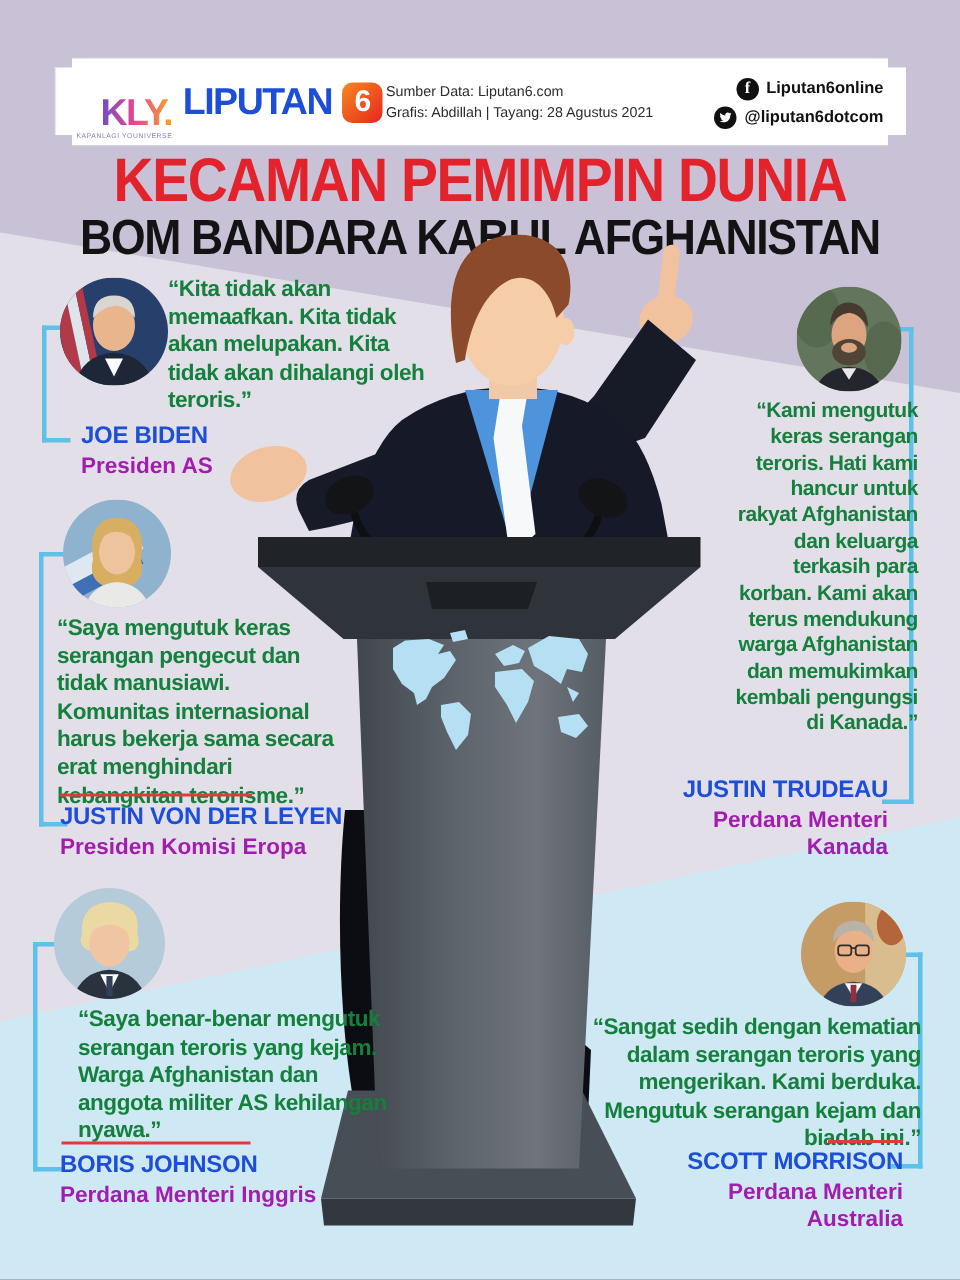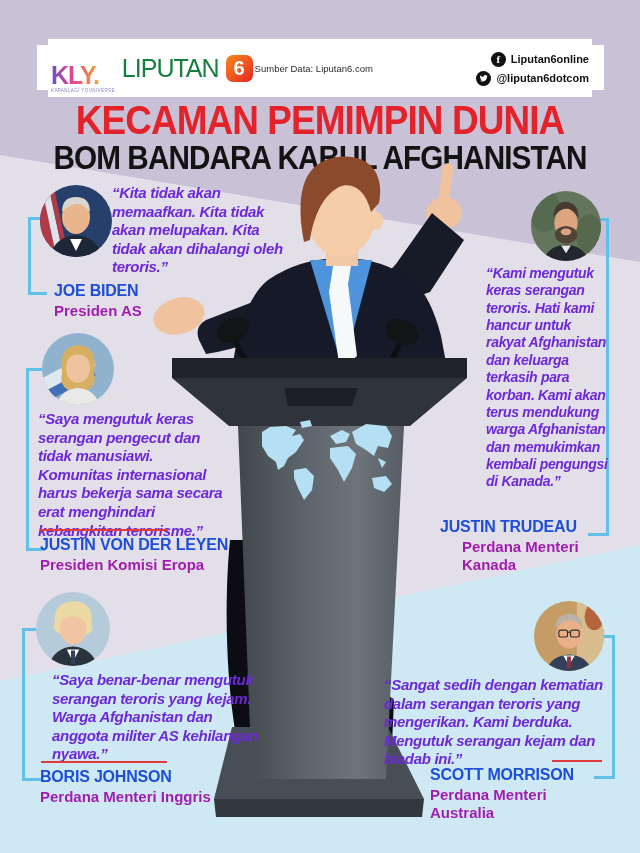--- a/index.html
+++ b/index.html
@@ -8,70 +8,71 @@
   
   .bg-top{position:absolute;left:0;top:0;width:640px;height:300px;background:#c9c2d7;
           clip-path:polygon(0 0,640px 0,640px 262px,0 155px);}
   .bg-bottom{position:absolute;left:0;top:0;width:640px;height:853px;background:#cfe9f4;
           clip-path:polygon(0 681px,640px 545px,640px 853px,0 853px);}
   
   .card{position:absolute;left:36px;top:38px;width:568px;height:59px;background:#ffffff;
         border:1px solid #cfcadb;display:flex;align-items:center;
         clip-path:polygon(12px 0,556px 0,556px 7px,568px 7px,568px 52px,556px 52px,556px 59px,12px 59px,12px 52px,0 52px,0 7px,12px 7px);}
   .logowrap{display:flex;align-items:center;gap:7px;padding-left:14px;}
-  .kly{display:flex;flex-direction:column;align-items:flex-start;line-height:1;margin-top:20px;}
+  .kly{display:flex;flex-direction:column;align-items:flex-end;line-height:1;margin-top:20px;}
   .kly-letters{font-size:25px;font-weight:800;letter-spacing:-1px;
         background:linear-gradient(90deg,#6b4fc8,#e84393 45%,#f5a623);
         -webkit-background-clip:text;background-clip:text;color:transparent;}
   .kly-tag{font-size:4.5px;color:#8a7fc0;letter-spacing:.4px;margin-top:1px;}
-  .brand{font-size:25px;font-weight:400;letter-spacing:-1px;color:#15803d;}
+  .brand{font-size:25px;font-weight:700;letter-spacing:-1px;color:#1d4ed8;}
   .six{width:27px;height:27px;border-radius:7px;background:linear-gradient(135deg,#f58a1f,#e8251f);
        color:#fff;font-size:20px;font-weight:800;display:flex;align-items:center;justify-content:center;}
   .credits{font-size:9.5px;line-height:1.38;color:#2c2c2c;margin-left:2px;font-weight:500;}
   .social{margin-left:auto;margin-right:16px;display:flex;flex-direction:column;gap:4px;align-items:flex-end;}
   .socrow{display:flex;align-items:center;gap:5px;font-size:11px;font-weight:700;color:#111;}
   .circ{width:15px;height:15px;border-radius:50%;background:#111;color:#fff;display:flex;
         align-items:center;justify-content:center;font-size:11px;font-weight:700;
         font-family:"Liberation Serif",serif;}
   
   .t1{position:absolute;left:0;top:97px;width:640px;text-align:center;color:#e2232b;
       font-size:41px;font-weight:800;letter-spacing:-1px;transform:scaleX(.9);white-space:nowrap;}
   .t2{position:absolute;left:0;top:139px;width:640px;text-align:center;color:#131313;
       font-size:33px;font-weight:800;letter-spacing:-1px;transform:scaleX(.9);white-space:nowrap;}
   
   .photo{position:absolute;border-radius:50%;overflow:hidden;}
   .photo svg{display:block;width:100%;height:100%;}
-  .quote{position:absolute;margin:0;font-style:italic;font-weight:700;color:#6d28d9;
+  .quote{position:absolute;margin:0;font-weight:700;color:#15803d;
          font-size:15px;line-height:1.24;letter-spacing:-.3px;}
   .lname{position:absolute;margin:0;font-size:16px;font-weight:800;color:#1d4ed8;letter-spacing:-.2px;}
   .lrole{position:absolute;font-size:15px;font-weight:700;color:#a21caf;line-height:1.2;}
   .redline{position:absolute;height:2px;background:#e03a3a;}
   .bracketL{position:absolute;border:3px solid #5fc0e8;border-right:none;}
   .bracketR{position:absolute;border:3px solid #5fc0e8;border-left:none;}
-  .r{text-align:left;}
+  .r{text-align:right;}
   .fig{position:absolute;left:150px;top:140px;width:345px;height:690px;}
 </style>
 </head>
 <body>
 
 <div class="stage">
   <div class="bg-top"></div>
   <div class="bg-bottom"></div>
 
   <header class="card">
     <div class="logowrap">
       <div class="kly">
         <span class="kly-letters">KLY.</span>
         <span class="kly-tag">KAPANLAGI YOUNIVERSE</span>
       </div>
       <span class="brand">LIPUTAN</span>
       <span class="six">6</span>
     </div>
     <div class="credits">
       <div>Sumber Data: Liputan6.com</div>
+      <div>Grafis: Abdillah | Tayang: 28 Agustus 2021</div>
     </div>
     <div class="social">
       <div class="socrow">
         <span class="circ">f</span>
         <span>Liputan6online</span>
       </div>
       <div class="socrow">
         <span class="circ">
           <svg width="9" height="9" viewBox="0 0 12 12">
               <path fill="#fff" d="M11.5 2.3c-.4.2-.8.3-1.2.4.4-.3.8-.7.9-1.2-.4.2-.9.4-1.4.5C9.4 1.6 8.8 1.3 8.2 1.3c-1.2 0-2.2 1-2.2 2.2 0 .2 0 .3.1.5C4.3 3.9 2.7 3.1 1.6 1.8c-.2.3-.3.7-.3 1.1 0 .8.4 1.4 1 1.8-.4 0-.7-.1-1-.3 0 1.1.8 2 1.8 2.2-.2.1-.4.1-.6.1h-.4c.3.9 1.1 1.5 2 1.5-.7.6-1.7.9-2.7.9H.9c1 .6 2.1 1 3.4 1 4 0 6.2-3.3 6.2-6.2v-.3c.4-.3.8-.7 1-1.3z"></path>

